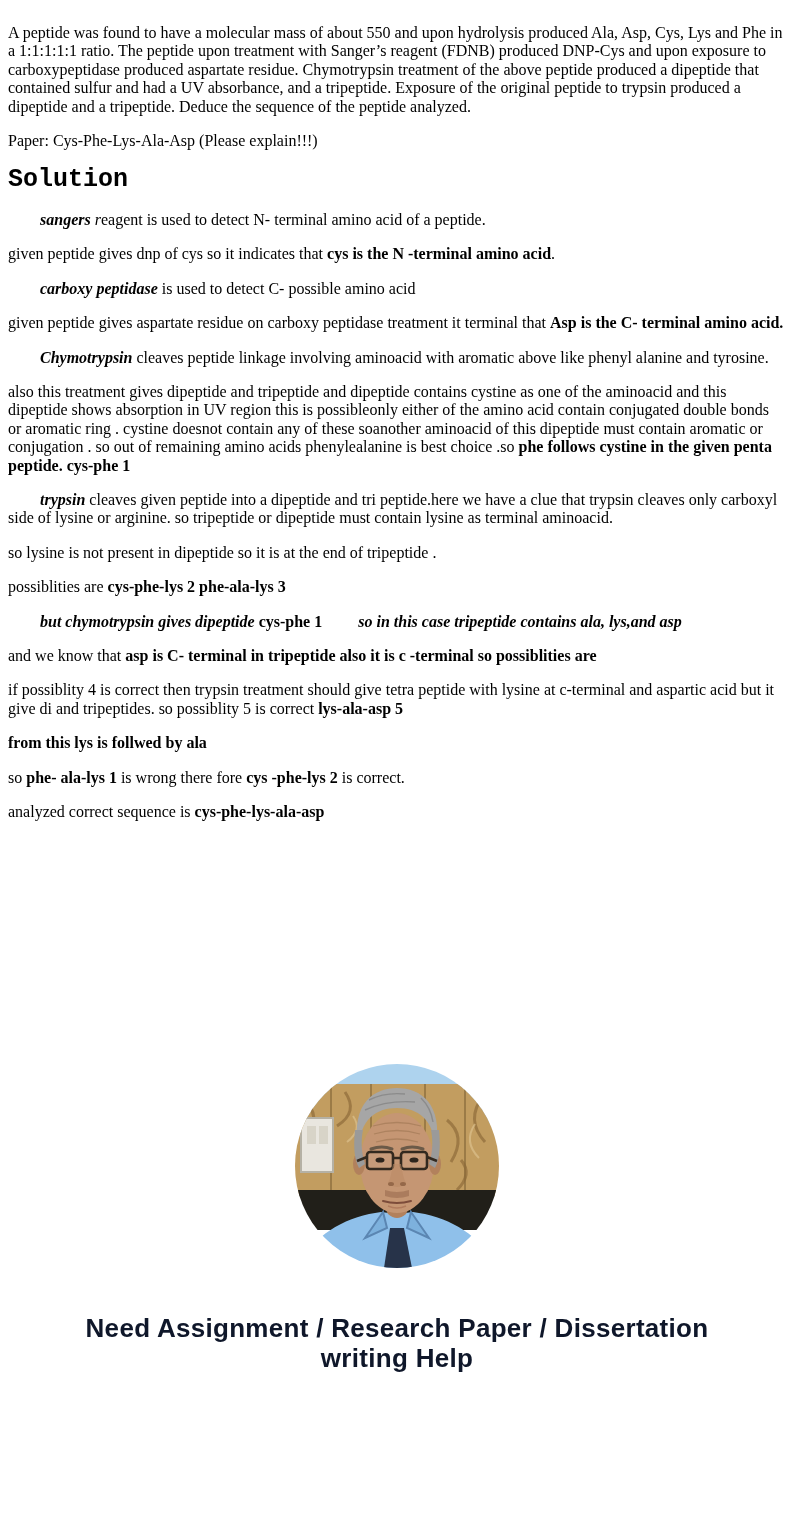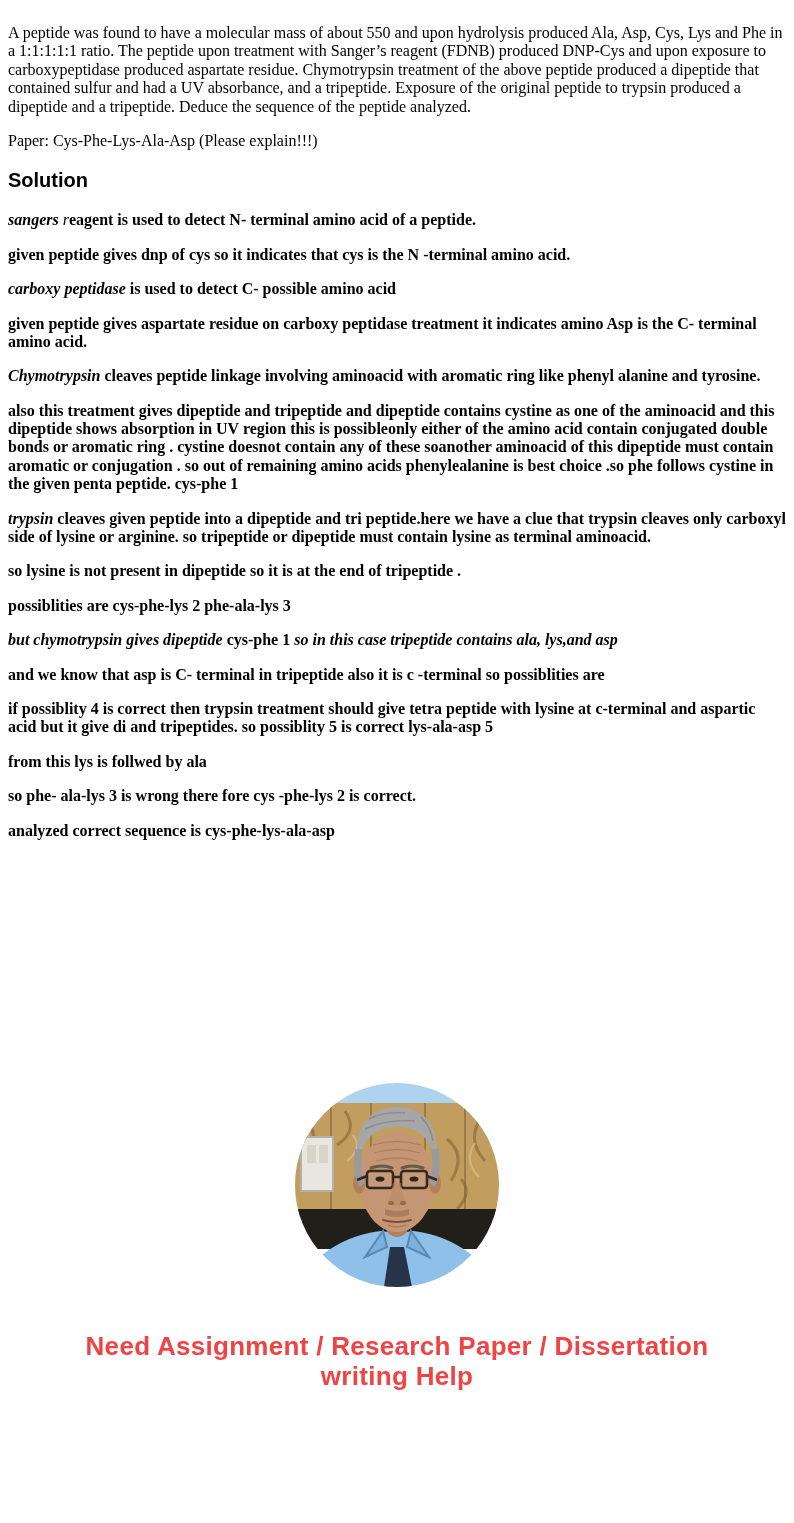--- a/index.html
+++ b/index.html
@@ -8,73 +8,73 @@
     width: 794px;
     margin: 0;
     padding: 8px;
     font-family: "Liberation Serif", serif;
     font-size: 16px;
     line-height: 1.15;
     color: #000000;
   }
   main p { margin: 16px 0; }
   h3.solution-heading {
-    font-size: 20px;
+    font-size: 25px;
     font-weight: bold;
-    margin: 19px 0;
-    font-family: Liberation Sans, sans-serif;
+    margin: 13px 0;
+    font-family: Liberation Mono, monospace;
   }
-  .seg-n { font-weight: bold; font-style: normal; }
+  .seg-n { font-weight: normal; font-style: normal; }
   .seg-b { font-weight: bold; font-style: normal; text-align: right; }
   .seg-i { font-weight: normal; font-style: italic; }
-  .seg-bi { font-weight: bold; font-style: italic; }
+  .seg-bi { font-weight: bold; font-style: italic; margin-left: 32px; }
 
   .photo-wrap {
     margin-top: 243px;
     text-align: center;
   }
   .photo-wrap svg { display: inline-block; }
 
   .footer {
     margin-top: 40px;
     text-align: center;
     font-family: "Liberation Sans", sans-serif;
     font-weight: bold;
     font-size: 26px;
     line-height: 30px;
-    color: #ef4444;
+    color: #0f172a;
     letter-spacing: 0.3px;
   }
 </style>
 </head>
 <body>
 
 <main>
 
   <p>A peptide was found to have a molecular mass of about 550 and upon hydrolysis produced Ala, Asp, Cys, Lys and Phe in a 1:1:1:1:1 ratio. The peptide upon treatment with Sanger’s reagent (FDNB) produced DNP-Cys and upon exposure to carboxypeptidase produced aspartate residue. Chymotrypsin treatment of the above peptide produced a dipeptide that contained sulfur and had a UV absorbance, and a tripeptide. Exposure of the original peptide to trypsin produced a dipeptide and a tripeptide. Deduce the sequence of the peptide analyzed.</p>
 
   <p>Paper: Cys-Phe-Lys-Ala-Asp (Please explain!!!)</p>
 
   <h3 class="solution-heading">Solution</h3>
 
   <div>
       <p><span class="seg-bi">sangers </span><span class="seg-i">r</span><span class="seg-n">eagent is used to detect N- terminal amino acid of a peptide.</span></p>
       <p><span class="seg-n">given peptide gives dnp of cys so it indicates that </span><span class="seg-b">cys is the N -terminal amino acid</span><span class="seg-n">.</span></p>
       <p><span class="seg-bi">carboxy peptidase</span><span class="seg-n"> is used to detect C- possible amino acid</span></p>
-      <p><span class="seg-n">given peptide gives aspartate residue on carboxy peptidase treatment it indicates amino </span><span class="seg-b">Asp is the C- terminal amino acid.</span></p>
-      <p><span class="seg-bi">Chymotrypsin</span><span class="seg-n"> cleaves peptide linkage involving aminoacid with aromatic ring like phenyl alanine and tyrosine.</span></p>
+      <p><span class="seg-n">given peptide gives aspartate residue on carboxy peptidase treatment it terminal that </span><span class="seg-b">Asp is the C- terminal amino acid.</span></p>
+      <p><span class="seg-bi">Chymotrypsin</span><span class="seg-n"> cleaves peptide linkage involving aminoacid with aromatic above like phenyl alanine and tyrosine.</span></p>
       <p><span class="seg-n">also this treatment gives dipeptide and tripeptide and dipeptide contains cystine as one of the aminoacid and this dipeptide shows absorption in UV region this is possibleonly either of the amino acid contain conjugated double bonds or aromatic ring . cystine doesnot contain any of these soanother aminoacid of this dipeptide must contain aromatic or conjugation . so out of remaining amino acids phenylealanine is best choice .so </span><span class="seg-b">phe follows cystine in the given penta peptide. cys-phe 1</span></p>
       <p><span class="seg-bi">trypsin</span><span class="seg-n"> cleaves given peptide into a dipeptide and tri peptide.here we have a clue that trypsin cleaves only carboxyl side of lysine or arginine. so tripeptide or dipeptide must contain lysine as terminal aminoacid.</span></p>
       <p><span class="seg-n">so lysine is not present in dipeptide so it is at the end of tripeptide .</span></p>
       <p><span class="seg-n">possiblities are </span><span class="seg-b">cys-phe-lys 2 phe-ala-lys 3</span></p>
       <p><span class="seg-bi">but chymotrypsin gives dipeptide </span><span class="seg-b">cys-phe 1 </span><span class="seg-bi">so in this case tripeptide contains ala, lys,and asp</span></p>
       <p><span class="seg-n">and we know that </span><span class="seg-b">asp is C- terminal in tripeptide also it is c -terminal so possiblities are</span></p>
       <p><span class="seg-n">if possiblity 4 is correct then trypsin treatment should give tetra peptide with lysine at c-terminal and aspartic acid but it give di and tripeptides. so possiblity 5 is correct </span><span class="seg-b">lys-ala-asp 5</span></p>
       <p><span class="seg-b">from this lys is follwed by ala</span></p>
-      <p><span class="seg-n">so </span><span class="seg-b">phe- ala-lys 3</span><span class="seg-n"> is wrong there fore </span><span class="seg-b">cys -phe-lys 2</span><span class="seg-n"> is correct.</span></p>
+      <p><span class="seg-n">so </span><span class="seg-b">phe- ala-lys 1</span><span class="seg-n"> is wrong there fore </span><span class="seg-b">cys -phe-lys 2</span><span class="seg-n"> is correct.</span></p>
       <p><span class="seg-n">analyzed correct sequence is </span><span class="seg-b">cys-phe-lys-ala-asp</span></p>
     </div>
 
   <div class="photo-wrap">
     <svg width="204" height="204" viewBox="0 0 204 204" aria-hidden="true">
       <defs>
         <clipPath id="cclip">
             <circle cx="102" cy="102" r="102"></circle>
           </clipPath>
       </defs>

